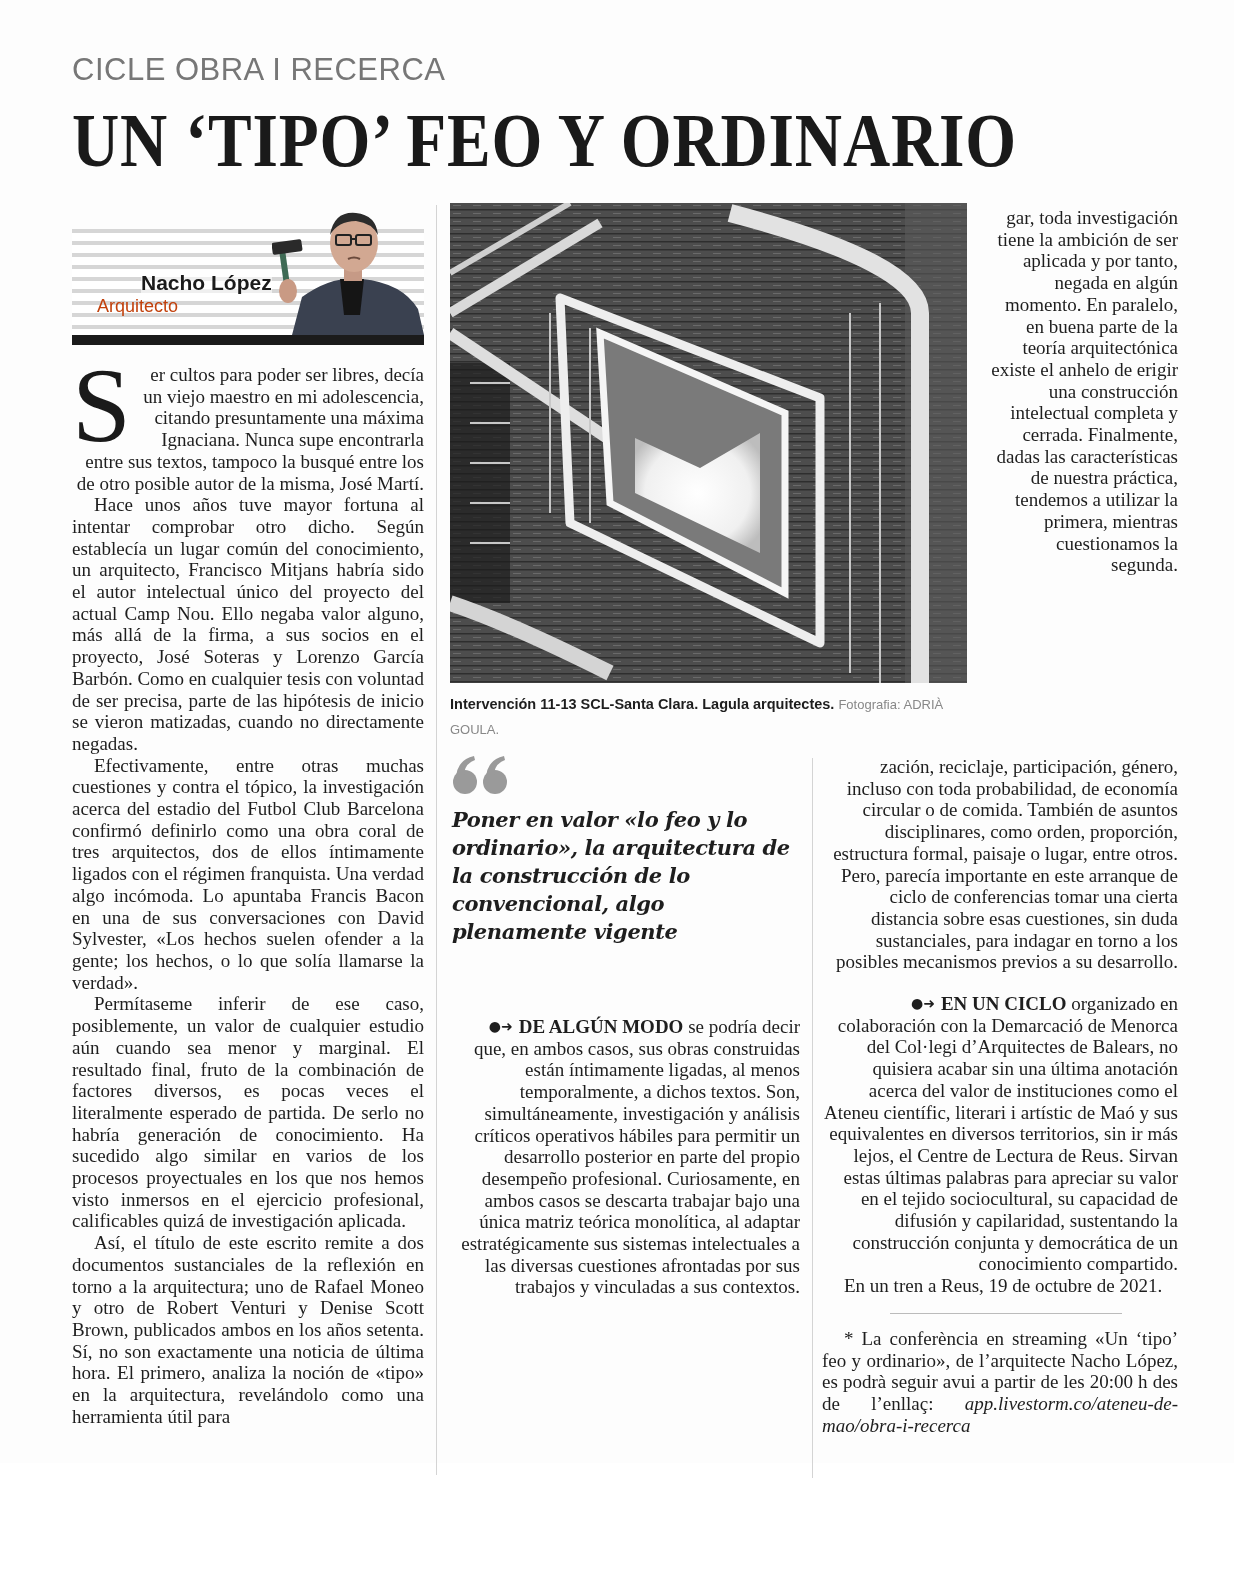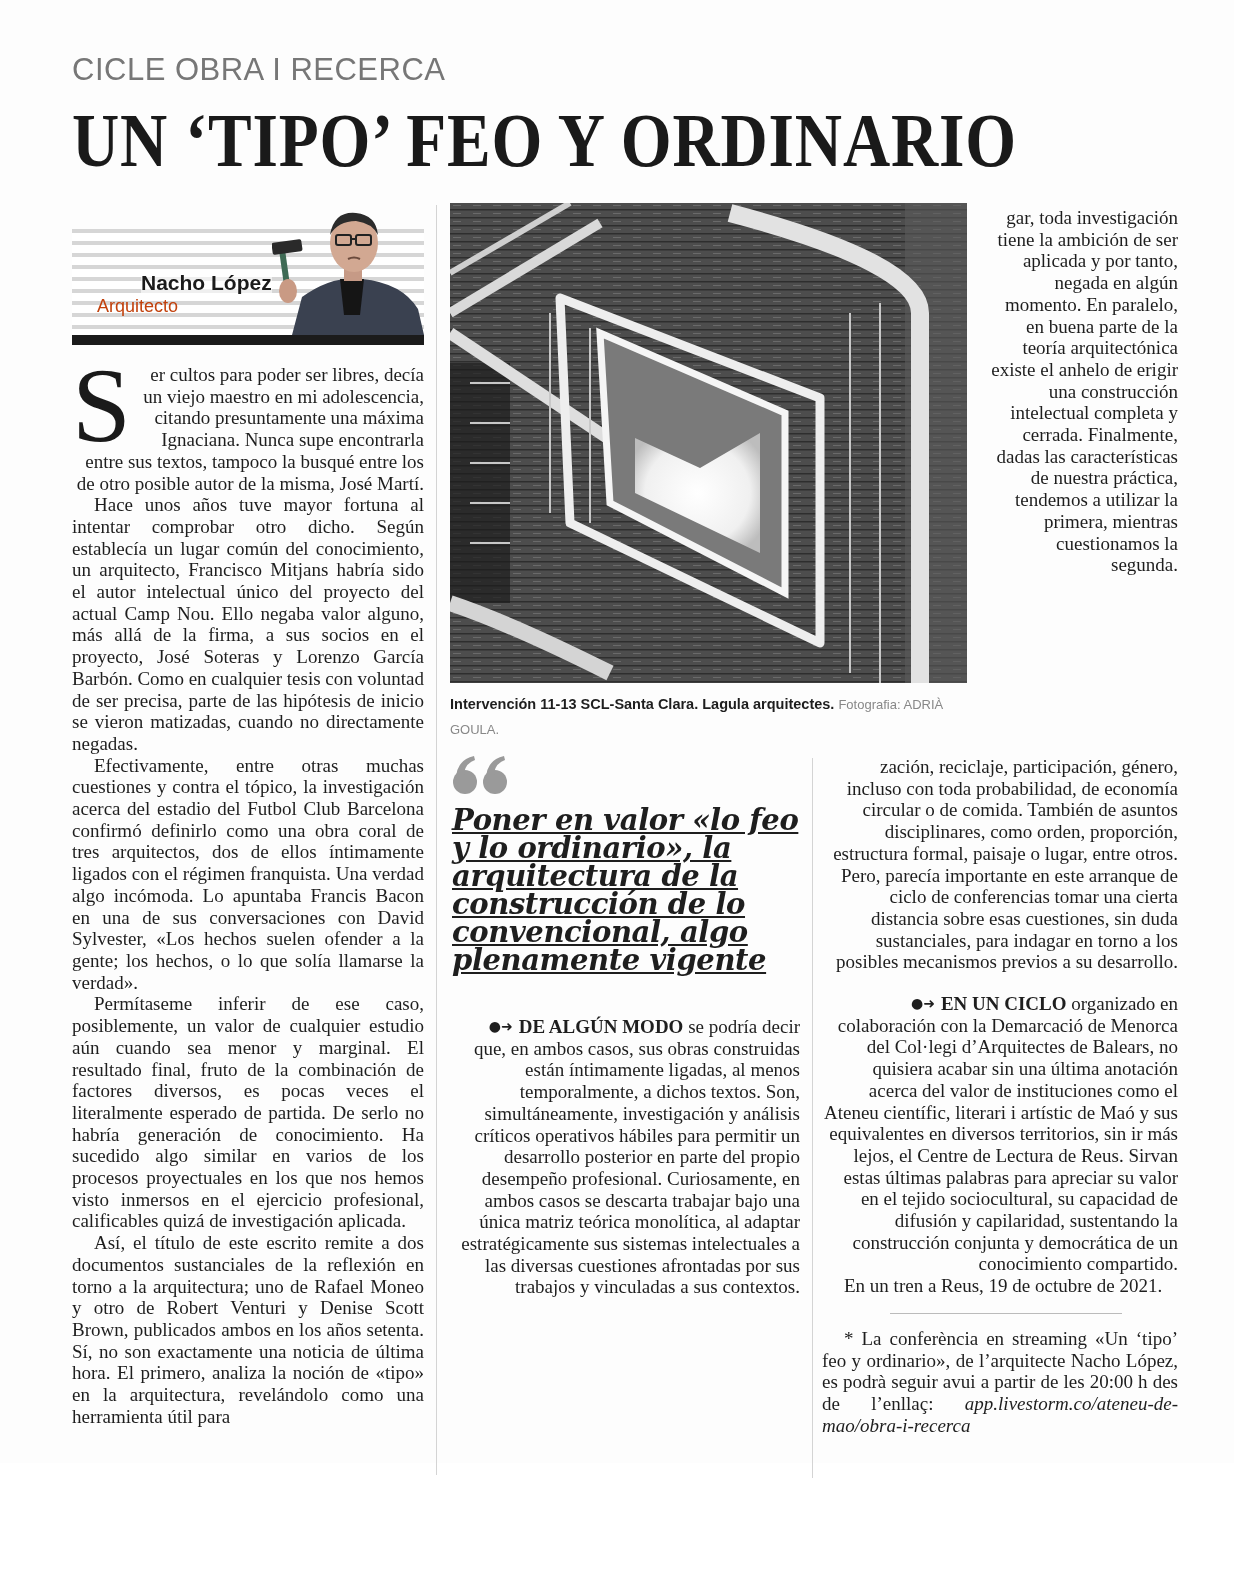--- a/index.html
+++ b/index.html
@@ -24,21 +24,21 @@
     .col p.noindent { text-indent: 0; text-align: right; }
     .col1 { left: 72px; top: 364px; width: 352px; }
     .dropcap { float: left; font-family: "Liberation Serif", serif; font-size: 106px; line-height: 76px; margin: 4px 6px 0 0; color: #1a1a1a; }
 
     .photo { position: absolute; left: 450px; top: 203px; width: 517px; height: 480px; overflow: hidden; background: #4a4a4a; }
     .caption { position: absolute; left: 450px; top: 692px; width: 510px; font-family: "Liberation Sans", sans-serif; font-size: 14.5px; line-height: 24px; color: #1e1e1e; }
     .caption b { font-weight: bold; }
     .caption .credit { color: #888; font-size: 13px; }
 
     .quote-mark { position: absolute; left: 452px; top: 752px; }
-    .pullquote { position: absolute; left: 452px; top: 806px; width: 350px; font-family: "DejaVu Serif", serif; font-style: italic; font-weight: bold; font-size: 29px; line-height: 28px; color: #1e1e1e; letter-spacing: -0.4px; text-decoration: underline; }
+    .pullquote { position: absolute; left: 452px; top: 806px; width: 350px; font-family: "DejaVu Serif", serif; font-style: italic; font-weight: bold; font-size: 21px; line-height: 28px; color: #1e1e1e; letter-spacing: -0.4px; }
 
     .col2 { left: 452px; top: 996px; width: 348px; }
     .col3a { left: 988px; top: 207px; width: 190px; text-align: left; }
     .col3b { left: 822px; top: 756px; width: 356px; }
     .lead-caps { font-weight: bold; font-family: "Liberation Serif", serif; }
     .arrow-icon { display: inline-block; font-family: "DejaVu Sans", sans-serif; font-size: 14px; vertical-align: 2px; margin-right: 6px; }
     .sep { border: none; border-top: 1px solid #bbb; width: 232px; margin: 16px 0 14px 68px; }
     .note em { font-style: italic; }
   </style>
 </head>

